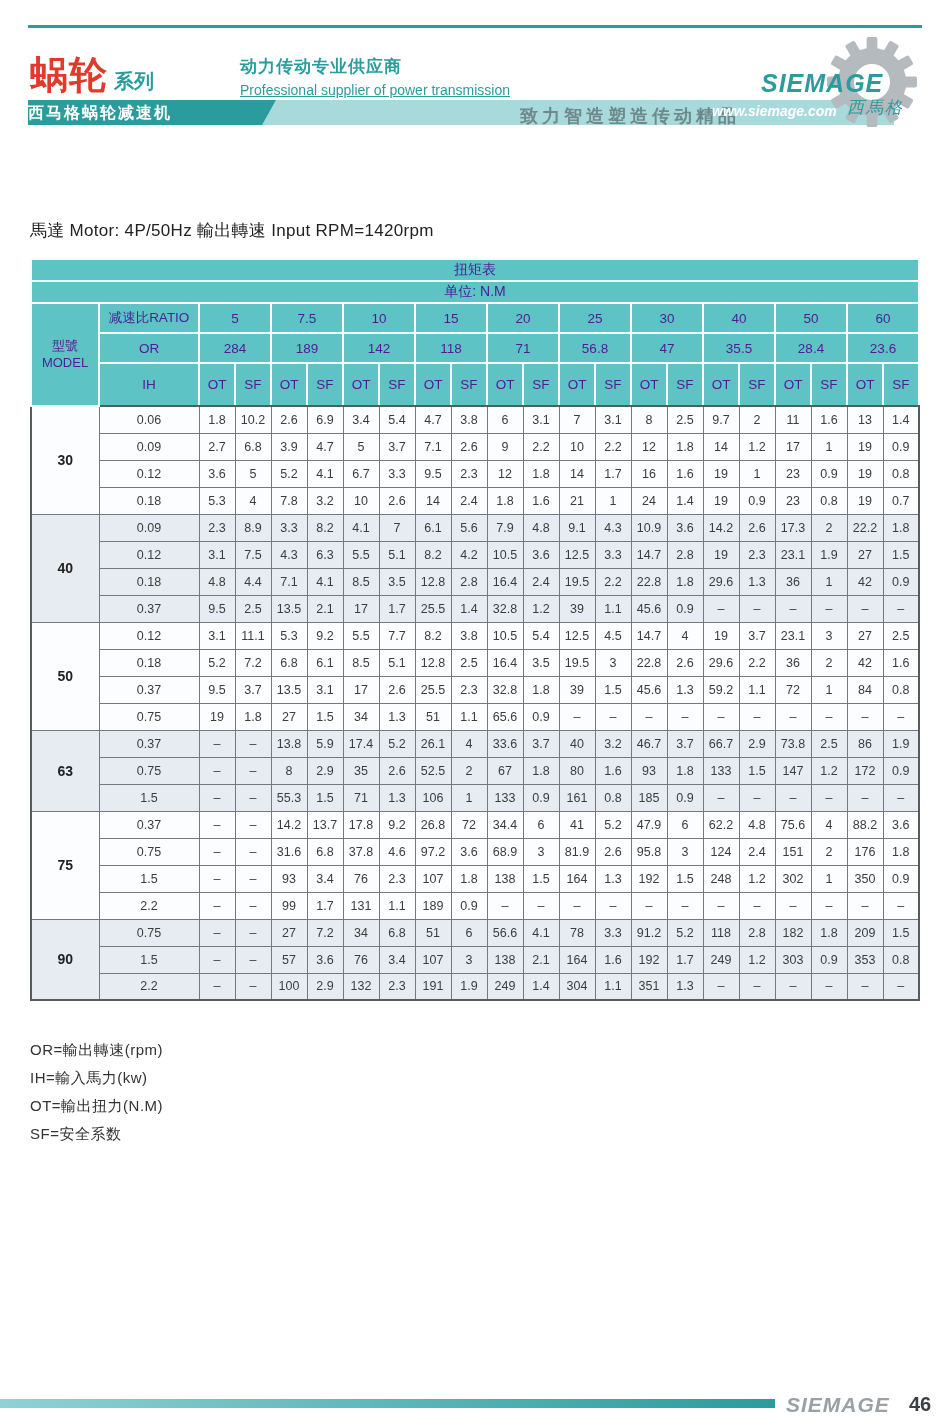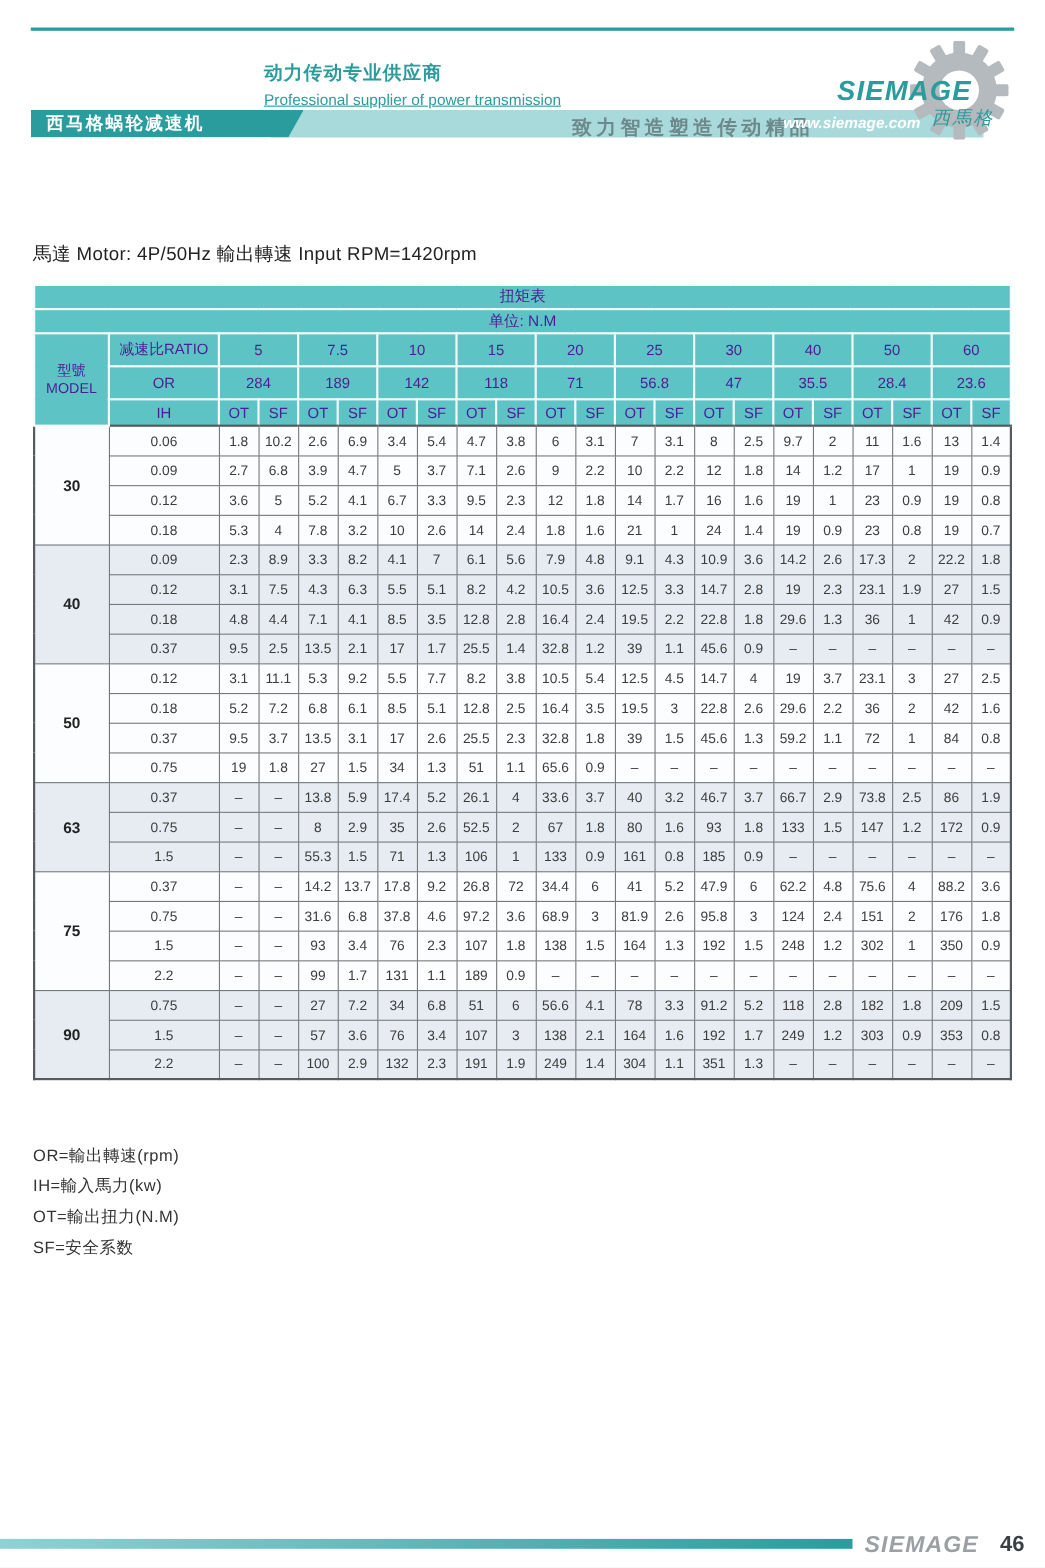--- a/index.html
+++ b/index.html
@@ -10,21 +10,21 @@
   .top-rule { position:absolute; left:28px; right:28px; top:25px; height:3px; background:#2a9c9e; }
   .series-block { position:absolute; left:30px; top:50px; white-space:nowrap; }
   .series-cn { color:#e03a2a; font-size:38px; font-weight:bold; letter-spacing:1px; }
   .series-suffix { color:#2a9c9e; font-size:20px; font-weight:600; margin-left:6px; }
   .tagline { position:absolute; left:240px; top:55px; }
   .tagline-cn { color:#2a9c9e; font-size:17px; font-weight:700; letter-spacing:1px; }
   .tagline-en { color:#2a9c9e; font-size:14px; margin-top:4px;text-decoration:underline; }
   .bar-light { position:absolute; left:246px; top:100px; width:648px; height:25px; background:#a9dadb; }
   .bar-dark { position:absolute; left:28px; top:100px; width:248px; height:25px; background:#2a9c9e;
               clip-path:polygon(0 0,100% 0,calc(100% - 14px) 100%,0 100%);
-              color:#fff; font-size:16px; font-weight:700; letter-spacing:2px; line-height:25px; padding-left:14px; }
+              color:#fff; font-size:16px; font-weight:700; letter-spacing:2px; line-height:25px; }
   .slogan { position:absolute; left:520px; top:104px; color:#6d898b; font-size:18px; letter-spacing:4px; font-weight:700; }
   .website { position:absolute; left:712px; top:103px; color:#ffffff; font-size:14px; font-weight:700; font-style:italic; }
   .logo-block { position:absolute; left:755px; top:35px; width:180px; height:95px; }
   .logo-gear { position:absolute; left:72px; top:2px; }
   .logo-text { position:absolute; left:6px; top:34px; color:#2a9c9e; font-size:25px; font-weight:700; font-style:italic; letter-spacing:1px; }
   .logo-cn { position:absolute; left:92px; top:61px; color:#2a9c9e; font-size:17px; font-style:italic; letter-spacing:2px; }
 
   
   .page-title { position:absolute; left:30px; top:162px; color:#2a9c9e; font-size:25px; white-space:nowrap; }
   .page-title .cn { font-weight:500; letter-spacing:1px; }
@@ -33,21 +33,21 @@
   .subtitle { position:absolute; left:30px; top:219px; color:#222222; font-size:17px; letter-spacing:0.3px; }
 
   
   .table-wrap { position:absolute; left:30px; top:258px; width:890px; }
   table { border-collapse:collapse; width:890px; table-layout:fixed; border:2px solid #565b5f; }
   col.c-model { width:68px; } col.c-ih { width:100px; } col.c-d { width:36px; }
   td { text-align:center; vertical-align:middle; padding:0; }
   td.tt { background:#5ec3c5; color:#4c1d95; border:2px solid #f6fbfb; font-size:13.5px; font-weight:500; }
   tr.r-title td, tr.r-unit td { height:22px; font-size:14px; }
   tr.r-ratio td, tr.r-or td { height:30px; }
-  tr.r-ih td { height:24px; border-bottom:2px solid #565b5f; }
+  tr.r-ih td { height:43px; border-bottom:2px solid #565b5f; }
   td.model-h { font-size:13px; line-height:1.25; }
   tbody td { border:1px solid #75797d; height:27px; font-size:12.5px; color:#3c3c3c; background:#fcfdfe; }
   tbody tr.tint td { background:#e7ecf3; }
   tbody td.model { font-size:14px; font-weight:700; color:#222; }
   tbody td.ih { font-size:12.5px; }
 
   
   .notes { position:absolute; left:30px; top:1041px; color:#333333; font-size:15px; }
   .notes div { margin-bottom:9px; letter-spacing:0.5px; }
 
@@ -57,20 +57,23 @@
   .footer-brand { position:absolute; left:786px; top:1393px; color:#9aa0a4; font-size:21px; font-weight:700; font-style:italic; letter-spacing:1px; }
   .footer-page { position:absolute; left:894px; top:1393px; color:#3a3f44; font-size:20px; font-weight:700;margin-left:15px; }
 </style>
 </head>
 <body>
 
 <div class="page">
 
   <div class="top-rule"></div>
 
+  <div class="series-block">
+    <span class="series-cn">蜗轮</span><span class="series-suffix">系列</span>
+  </div>
 
   <div class="tagline">
     <div class="tagline-cn">动力传动专业供应商</div>
     <div class="tagline-en">Professional supplier of power transmission</div>
   </div>
 
   <div class="bar-light"></div>
   <div class="bar-dark">西马格蜗轮减速机</div>
   <div class="slogan">致力智造塑造传动精品</div>
   <div class="website">www.siemage.com</div>

